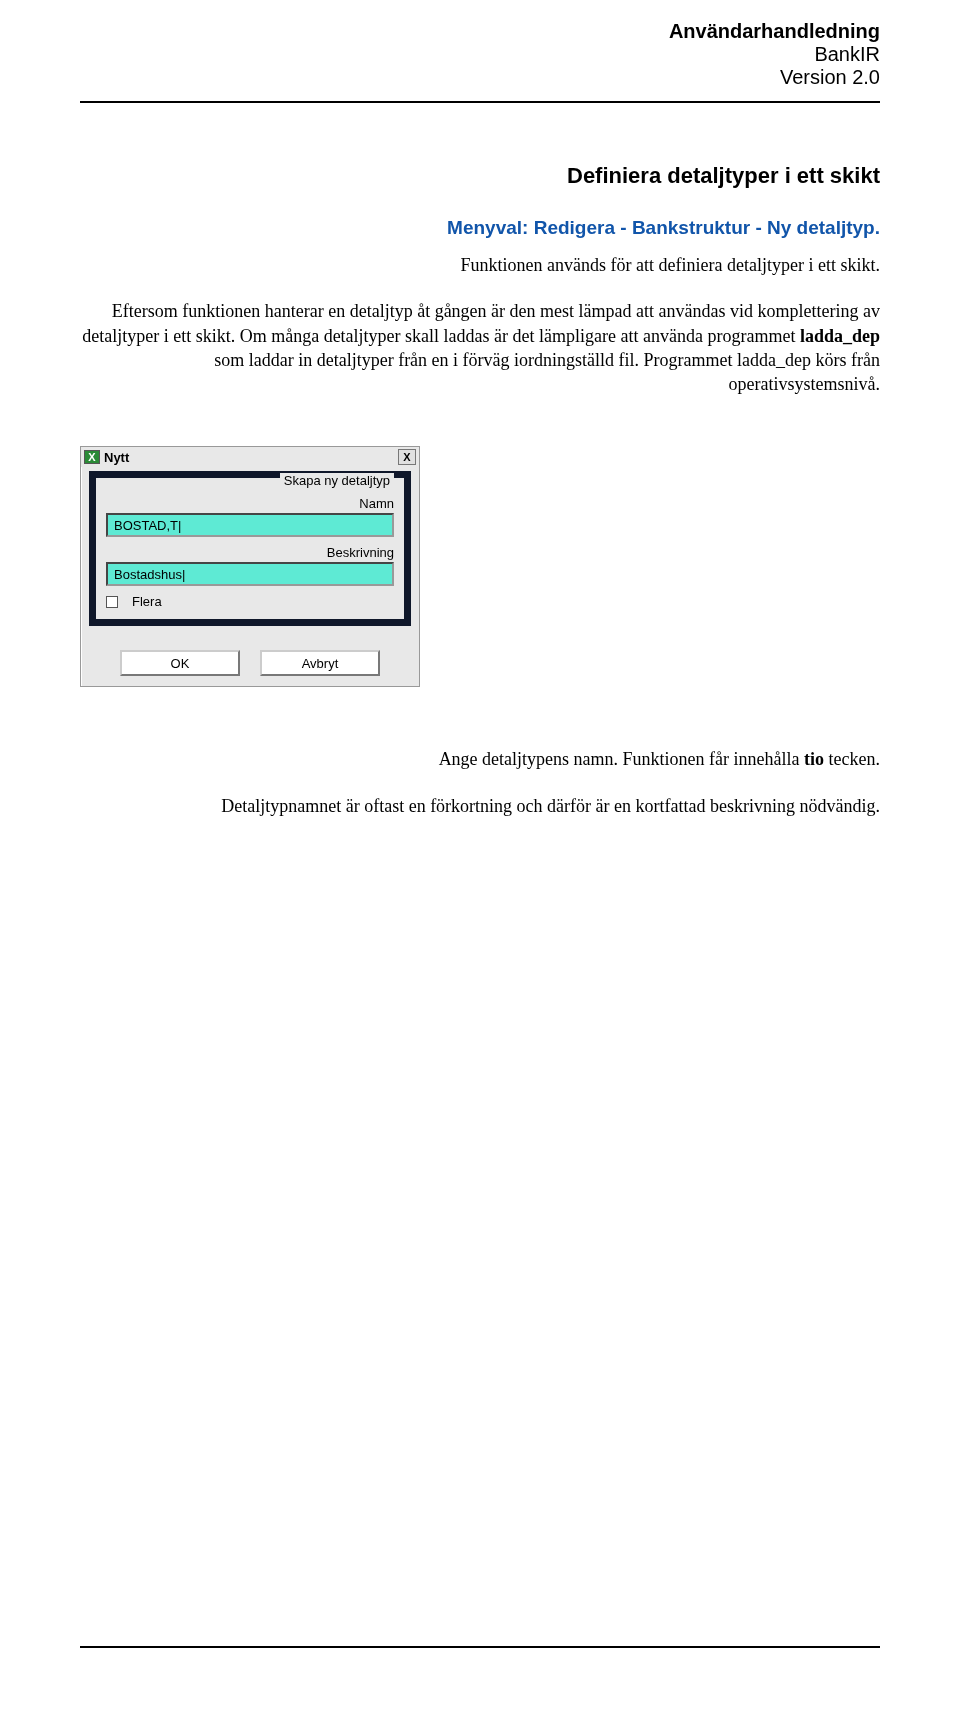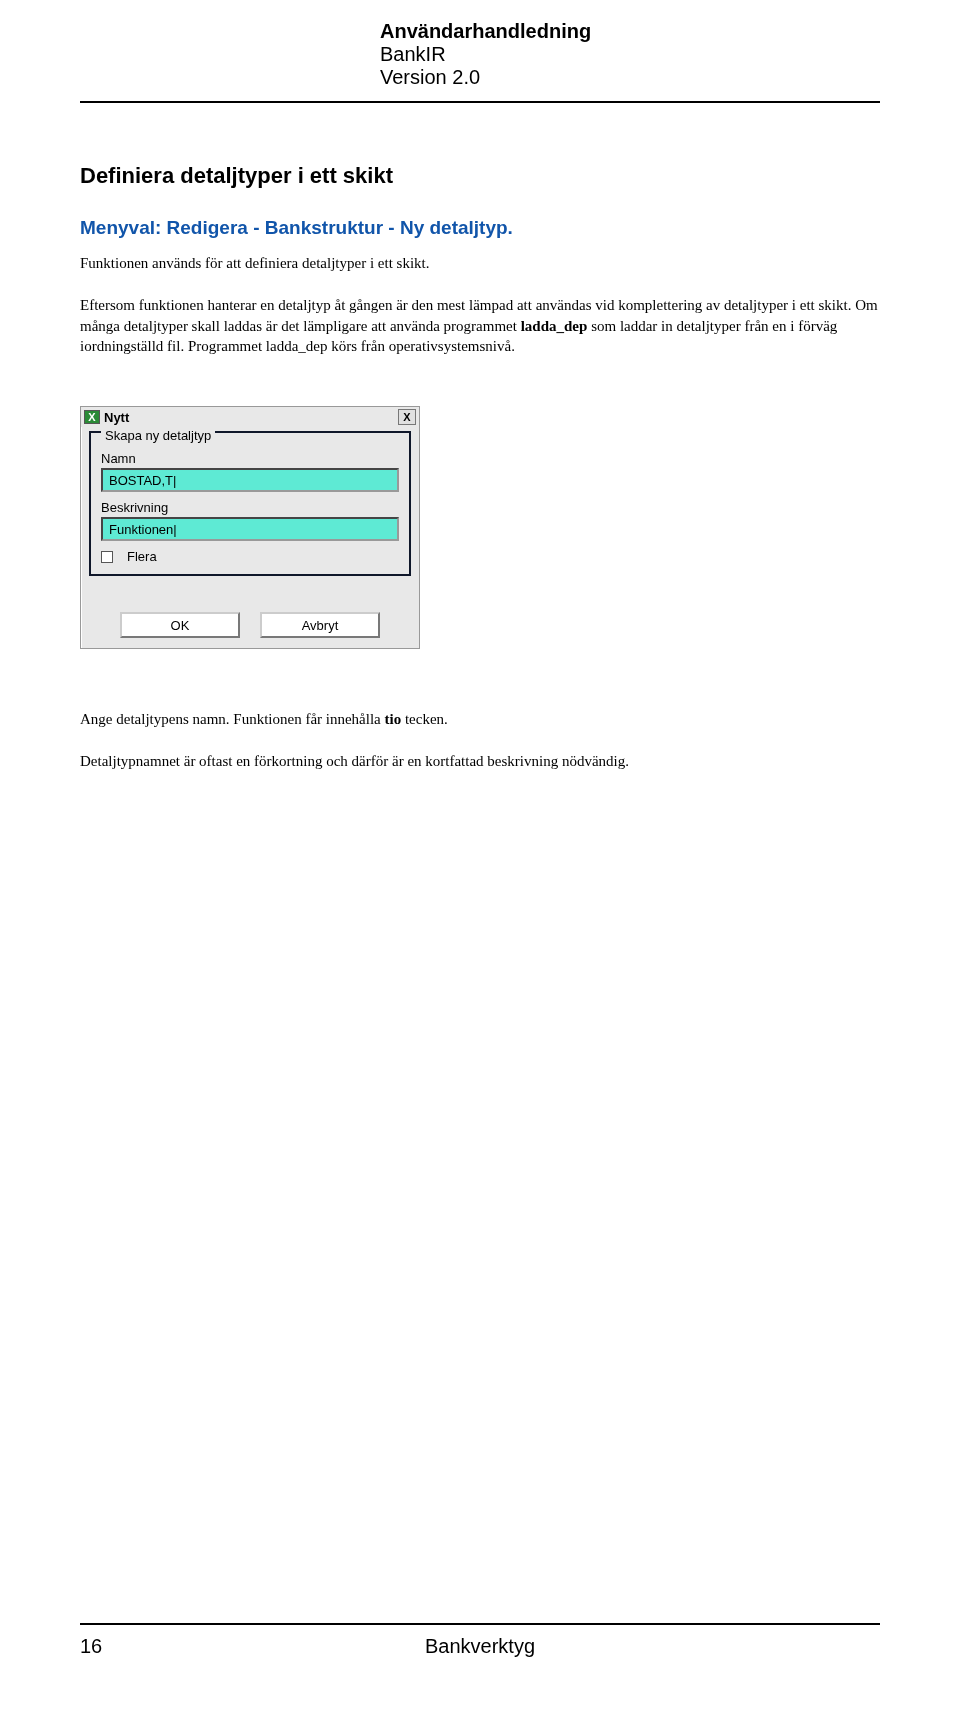--- a/index.html
+++ b/index.html
@@ -1,15 +1,15 @@
 <!DOCTYPE html>
 <html><head>
 <meta charset="utf-8">
 <style>
-  * { box-sizing: border-box; }
+  * { box-sizing: border-box; text-align: right; }
   body {
     margin: 0;
     padding: 0;
     font-family: Arial, Helvetica, sans-serif;
     background: #ffffff;
     color: #000000;
     width: 960px;
     height: 1714px;
     position: relative;
   }
@@ -42,21 +42,21 @@
     font-weight: bold;
     margin-bottom: 28px;
   }
   .menu-line {
     color: #1155aa;
     font-size: 19px;
     font-weight: bold;
     margin-bottom: 14px;
   }
   .body-text {
-    font-size: 15px;
+    font-size: 18px;
     font-family: "Times New Roman", Times, serif;
     line-height: 1.35;
     margin-bottom: 22px;
   }
   .bold { font-weight: bold; }
   .dialog-wrap {
     margin: 50px 0 60px 0;
   }
   .dialog {
     width: 340px;
@@ -99,24 +99,24 @@
     align-items: center;
     justify-content: center;
     font-size: 11px;
     font-weight: bold;
     cursor: pointer;
   }
   .dialog-body {
     padding: 4px 8px 10px 8px;
   }
   .fieldset {
-    border: 2px solid #0f172a;
+    border: 7px solid #0f172a;
     padding: 6px 10px 10px 10px;
     position: relative;
-    margin-bottom: 20px;
+    margin-bottom: 8px;
   }
   .legend {
     font-size: 13px;
     position: relative;
     top: -13px;
     background: #e8e8e8;
     padding: 0 4px;
     display: inline-block;
   }
   .fld-label {
@@ -224,21 +224,21 @@
         </div>
         <div class="tb-close">X</div>
       </div>
       <div class="dialog-body">
         <div class="fieldset">
           <span class="legend">Skapa ny detaljtyp</span>
           <div style="margin-top:-8px;">
             <div class="fld-label">Namn</div>
             <div class="fld-input">BOSTAD,T|</div>
             <div class="fld-label">Beskrivning</div>
-            <div class="fld-input">Funktionen|</div>
+            <div class="fld-input">Bostadshus|</div>
             <div class="checkbox-row">
               <div class="cb-box"></div>
               <span>Flera</span>
             </div>
           </div>
         </div>
       </div>
       <div class="dialog-buttons">
         <div class="dlg-btn">OK</div>
         <div class="dlg-btn">Avbryt</div>
@@ -247,19 +247,14 @@
   </div>
 
   <div class="body-text">
     <span>Ange detaljtypens namn. Funktionen får innehålla </span><span class="bold">tio</span><span> tecken.</span>
   </div>
 
   <div class="body-text">Detaljtypnamnet är oftast en förkortning och därför är en kortfattad beskrivning nödvändig.</div>
 
   <div class="footer">
     <hr class="hr-bottom">
-    <div class="footer-row">
-      <span>16</span>
-      <span class="footer-center">Bankverktyg</span>
-      <span></span>
-    </div>
   </div>
 </div>
 
 </body></html>

